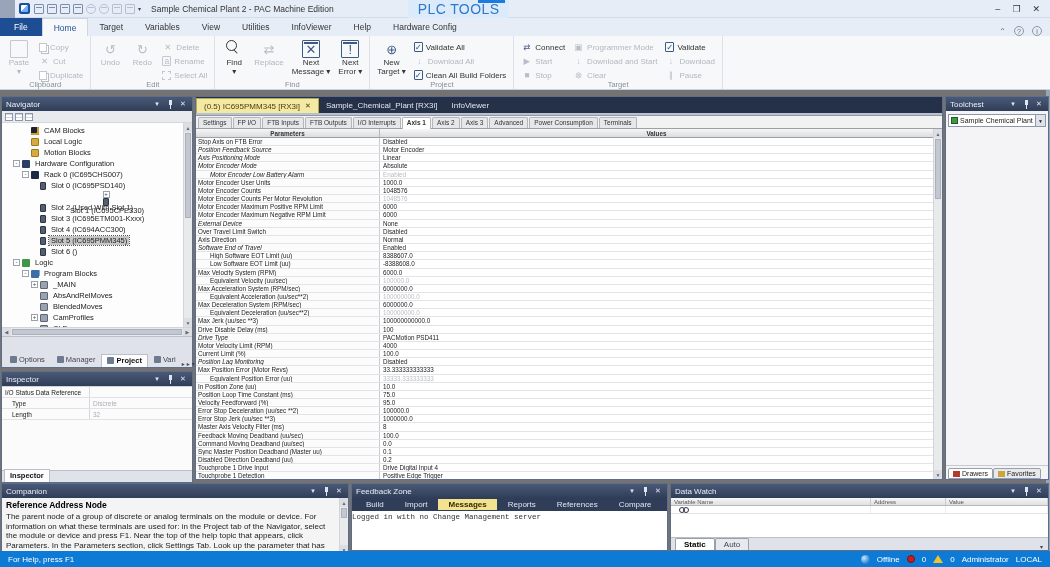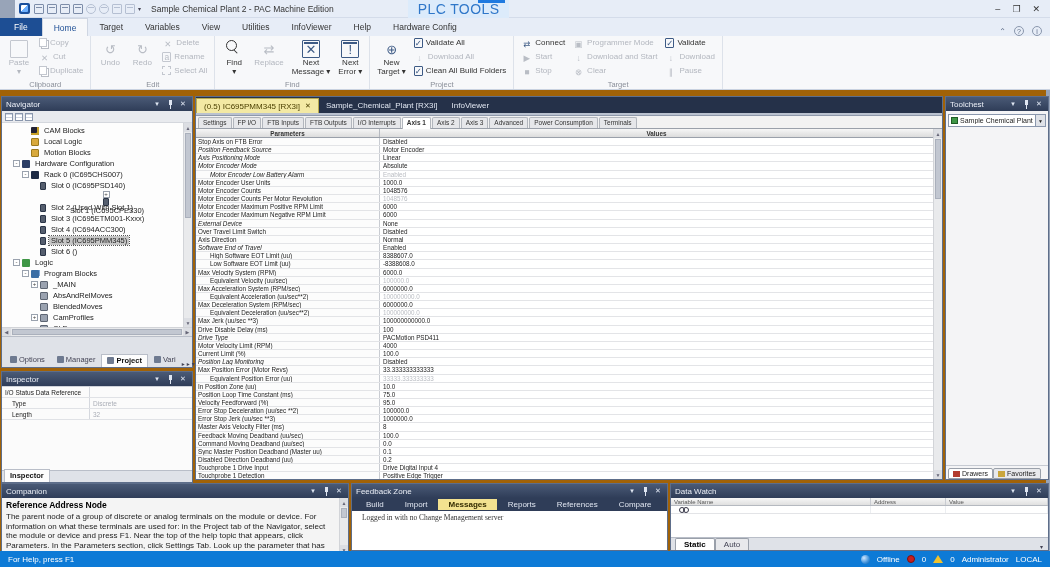--- a/index.html
+++ b/index.html
@@ -32,36 +32,36 @@
   .circ{width:10px;height:10px;border:1px solid #8a97ad;border-radius:50%;display:inline-flex;align-items:center;justify-content:center;font-size:7px;}
 
   
   .ribbon{position:absolute;top:36px;left:0;right:0;height:54px;background:#f7f8fa;border-bottom:1px solid #c9d2e0;display:flex;}
   .rgroup{position:relative;height:100%;border-right:1px solid #dde2ea;display:flex;align-items:flex-start;padding:2px 4px 10px 4px;gap:2px;}
   .rgroup .glabel{position:absolute;bottom:0;left:0;right:0;text-align:center;font-size:7.5px;color:#8a8f99;}
   .rcol{display:flex;flex-direction:column;justify-content:flex-start;}
   .rlarge{display:flex;flex-direction:column;align-items:center;justify-content:flex-start;padding:1px 3px;min-width:30px;}
   .rlarge .ric{width:18px;height:18px;font-size:13px;margin:1px 0 1px;}
   .rlarge .lbl{font-size:8px;line-height:8.5px;text-align:center;color:#333;white-space:pre-line;}
-  .rsmall{display:flex;align-items:flex-start;height:14px;font-size:8px;color:#333;gap:3px;padding:0 3px;white-space:nowrap;}
+  .rsmall{display:flex;align-items:flex-end;height:14px;font-size:8px;color:#333;gap:3px;padding:0 3px;white-space:nowrap;}
   .ric{display:inline-flex;align-items:center;justify-content:center;width:11px;height:11px;font-size:8.5px;color:#3d5a85;flex:0 0 auto;}
   .disabled,.disabled .lbl{color:#b3b7bf !important;}
   .disabled .ric{color:#b9bdc5 !important;border-color:#c3c7cf !important;}
   .disabled .ric::before,.disabled .ric::after{border-color:#c3c7cf !important;background:#c3c7cf0a;}
   .i-box{border:1px solid currentColor;border-radius:1px;width:9px;height:10px;}
   .i-dbl{position:relative;width:8px;height:9px;border:1px solid currentColor;background:#fff;box-shadow:2px 2px 0 -1px #fff,2px 2px 0 0 currentColor;}
   .i-dash{border:1px dashed currentColor;width:9px;height:9px;}
   .i-find{position:relative;}
   .i-find::before{content:"";width:9px;height:9px;border:1.5px solid #333;border-radius:50%;position:absolute;left:1px;top:0;}
   .i-find::after{content:"";position:absolute;width:5px;border-top:1.5px solid #333;transform:rotate(45deg);left:8px;top:11px;}
   .i-winbox{position:relative;border:1px solid currentColor;border-radius:1px;width:13px;height:11px;font-size:7px;display:flex;align-items:flex-end;justify-content:center;}
   .i-winbox::before{content:"";position:absolute;top:1px;left:1px;right:1px;height:2px;background:currentColor;}
 
   
-  .workspace{position:absolute;top:90px;left:0;right:4px;height:461px;background:#a16207;}
+  .workspace{position:absolute;top:90px;left:0;right:4px;height:461px;background:#737373;}
   .panel{position:absolute;background:#f2f3f5;border:1px solid #5e6e8a;display:flex;flex-direction:column;}
   .phead{height:14px;background:linear-gradient(#4a5a76,#2f3d58);color:#e9edf5;display:flex;align-items:center;padding:0 4px;font-size:8px;flex:0 0 auto;}
   .phead .pt{flex:1;}
   .phead .hic{display:inline-flex;align-items:center;justify-content:center;width:10px;height:10px;font-size:7px;color:#dfe6f2;margin-left:3px;}
   .pin{position:relative;width:7px;height:9px;}
   .pin::before{content:"";position:absolute;left:2px;top:0;width:3px;height:5px;background:#dfe6f2;}
   .pin::after{content:"";position:absolute;left:3px;top:5px;width:1px;height:4px;background:#dfe6f2;}
 
   
   #navigator{left:1px;top:6px;width:192px;height:272px;}
@@ -143,21 +143,21 @@
   #companion{left:1px;top:393px;width:348px;height:72px;}
   .comp-body{flex:1;background:#f4f4f4;display:flex;overflow:hidden;}
   .comp-text{flex:1;padding:2px 4px;}
   .comp-text h3{font-size:8.5px;margin-bottom:2px;color:#000;}
   .comp-text p{font-size:8px;line-height:9.5px;color:#222;}
 
   #feedback{left:351px;top:393px;width:317px;height:68px;}
   .fb-tabs{height:13px;background:#2f3d58;display:flex;align-items:center;padding-left:4px;gap:1px;flex:0 0 auto;}
   .fb-tab{font-size:8px;color:#dfe5f0;padding:1px 10px;}
   .fb-tab.active{background:#f3e290;color:#332b00;font-weight:bold;}
-  .fb-body{flex:1;background:#fff;font-family:Liberation Serif, serif;font-size:7.5px;padding:2px 10px;color:#333;}
+  .fb-body{flex:1;background:#fff;font-family:Liberation Mono, monospace;font-size:7.5px;padding:2px 0;color:#333;}
 
   #datawatch{left:670px;top:393px;width:379px;height:68px;}
   .dw-body{flex:1;background:#fff;display:flex;flex-direction:column;font-size:6px;}
   .dw-head{display:flex;height:8px;background:linear-gradient(#f6f6f6,#e0e0e0);border-bottom:1px solid #b5b9c0;color:#555;flex:0 0 auto;}
   .dw-head div{padding:1px 3px;border-right:1px solid #c9ccd2;}
   .dw-c1{width:200px;} .dw-c2{width:75px;} .dw-c3{flex:1;}
   .dw-row{display:flex;height:8px;border-bottom:1px solid #e3e4e7;}
   .dw-row div{border-right:1px solid #eceef1;}
   .glasses{display:inline-block;position:relative;width:10px;height:5px;margin-left:8px;margin-top:1px;}
   .glasses::before,.glasses::after{content:"";position:absolute;top:0;width:4px;height:4px;border:1px solid #334;border-radius:50%;}

